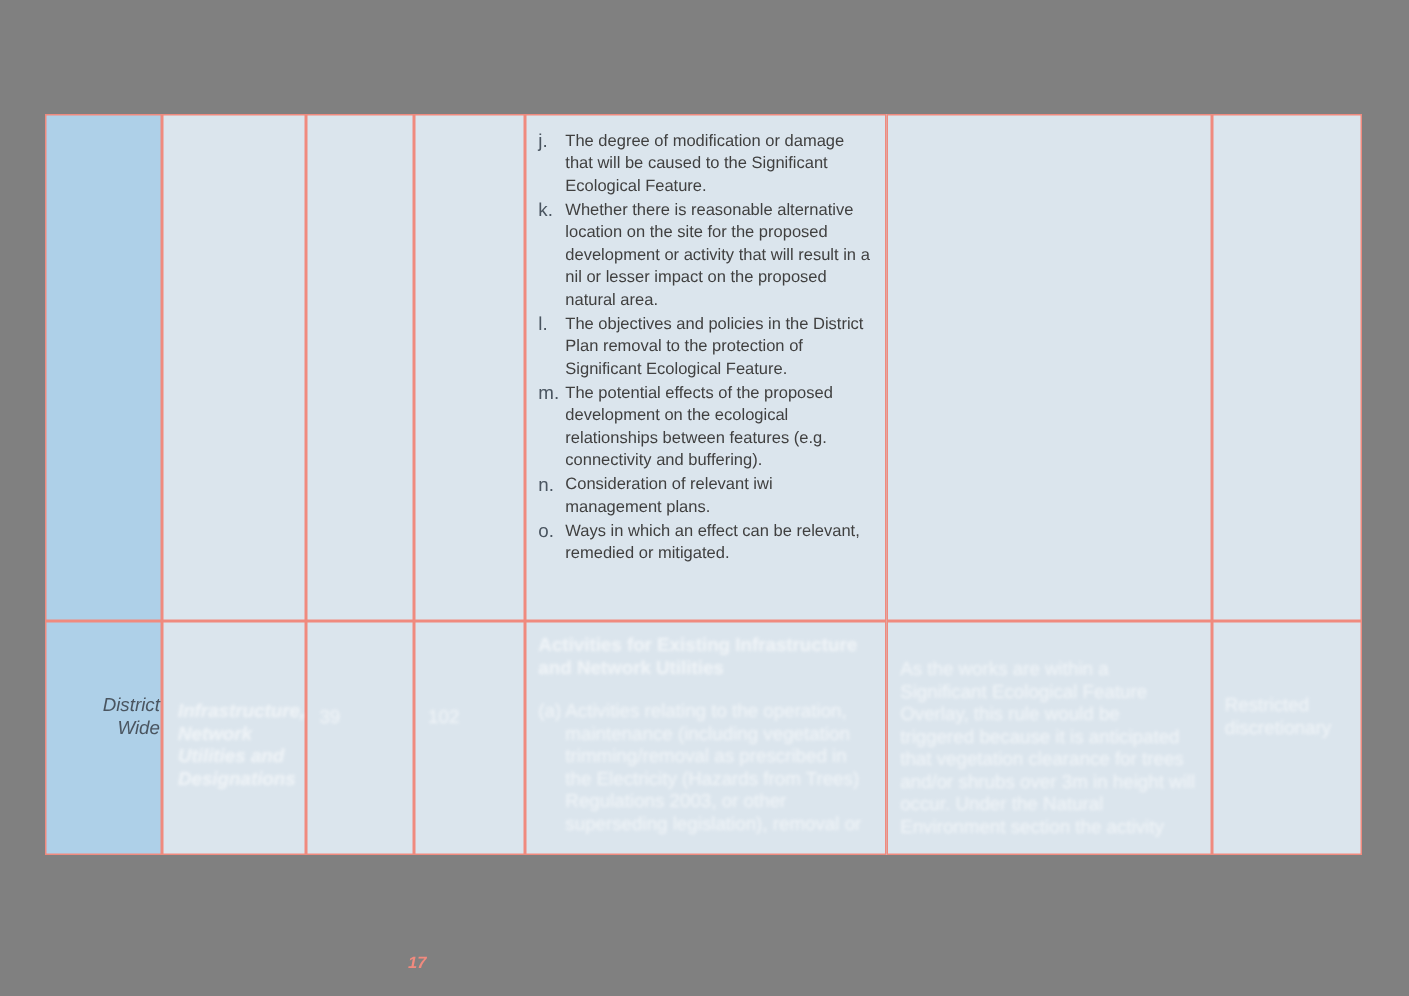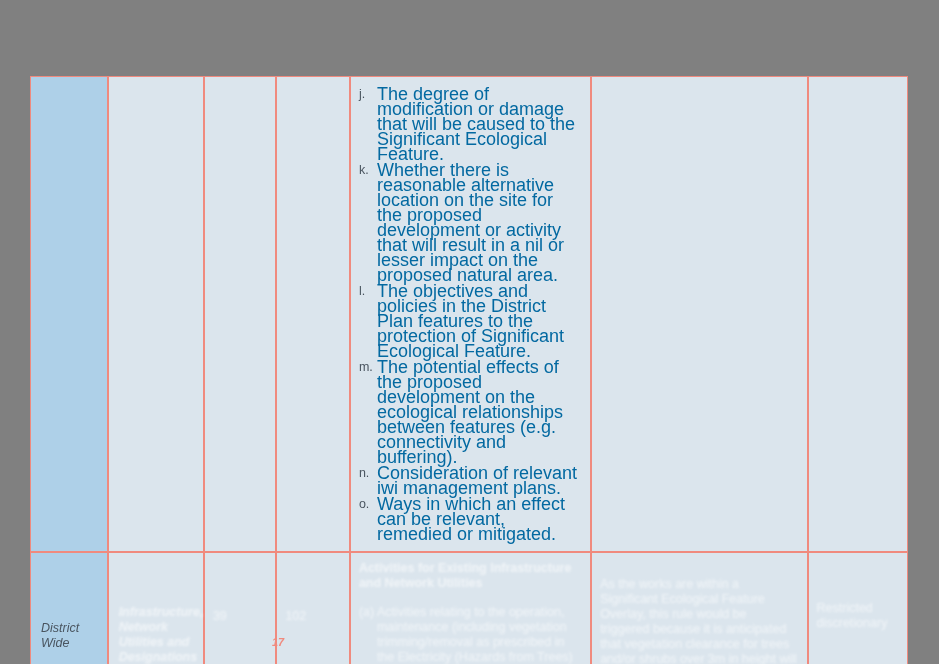--- a/index.html
+++ b/index.html
@@ -78,32 +78,33 @@
     margin: 0 0 1px 0;
   }
   .criteria-marker {
     flex: 0 0 18px;
     font-size: 12.5px;
     line-height: 15px;
     color: #4a5560;
   }
   .criteria-text {
     flex: 1 1 auto;
-    font-size: 18px;
-    line-height: 15px;
-    color: #0369a1;
+    font-size: 11px;
+    line-height: 15px;
+    color: #404040;
   }
 
   
   .district-label {
     font-size: 12.5px;
     line-height: 15px;
     font-style: italic;
     color: #4a5560;
-    padding: 68px 0 0 10px;
+    padding: 48px 0 0 10px;
+    text-align: right;
   }
 
   
   .blur {
     color: #ffffff;
     opacity: 0.55;
     filter: blur(0.9px);
     text-shadow: 0 0 1px rgba(255,255,255,0.5);
   }
 
@@ -198,21 +199,21 @@
                 <li>
                   <span class="criteria-marker">j.</span>
                   <span class="criteria-text">The degree of modification or damage that will be caused to the Significant Ecological Feature.</span>
                 </li>
                 <li>
                   <span class="criteria-marker">k.</span>
                   <span class="criteria-text">Whether there is reasonable alternative location on the site for the proposed development or activity that will result in a nil or lesser impact on the proposed natural area.</span>
                 </li>
                 <li>
                   <span class="criteria-marker">l.</span>
-                  <span class="criteria-text">The objectives and policies in the District Plan features to the protection of Significant Ecological Feature.</span>
+                  <span class="criteria-text">The objectives and policies in the District Plan removal to the protection of Significant Ecological Feature.</span>
                 </li>
                 <li>
                   <span class="criteria-marker">m.</span>
                   <span class="criteria-text">The potential effects of the proposed development on the ecological relationships between features (e.g. connectivity and buffering).</span>
                 </li>
                 <li>
                   <span class="criteria-marker">n.</span>
                   <span class="criteria-text">Consideration of relevant iwi management plans.</span>
                 </li>
                 <li>

